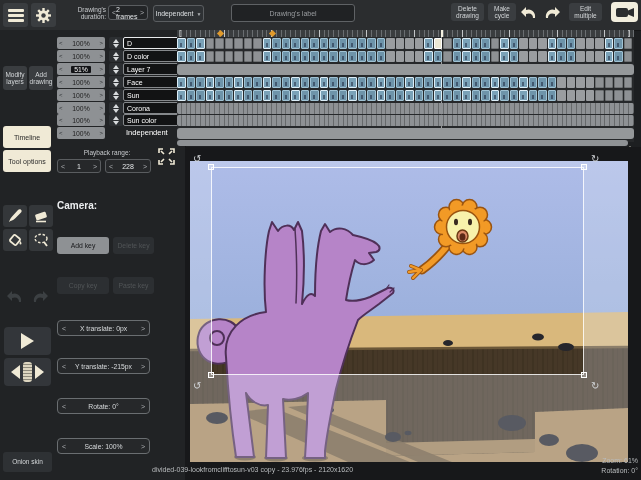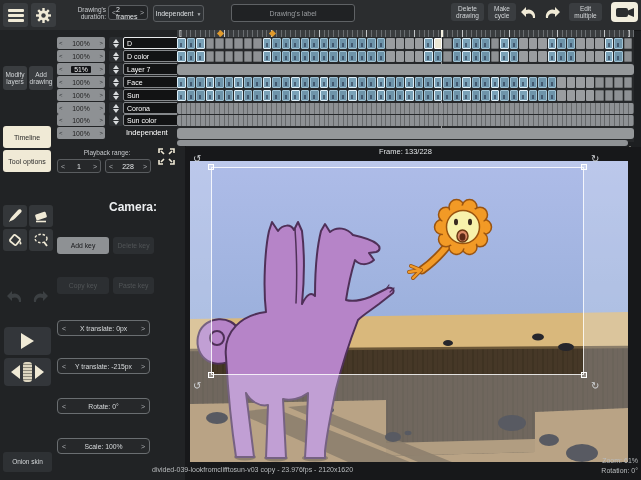--- a/index.html
+++ b/index.html
@@ -61,21 +61,21 @@
   .cell .mk{position:absolute;left:2px;top:4px;width:2px;height:4px;background:rgba(10,15,40,.45);}
   .track-bar{position:absolute;left:177px;width:457px;height:11px;margin-top:1px;background:#95989a;border-radius:3px;}
   .track-lines{position:absolute;left:177px;width:457px;height:11px;margin-top:1px;background:#8e9194;border-radius:2px;
     background-image:repeating-linear-gradient(90deg,transparent 0 3.76px,rgba(0,0,0,.28) 3.76px 4.76px);}
   #h-scrollbar{left:177px;top:140px;width:451px;height:6px;background:#8f9295;border-radius:3px;}
   #v-scroll-chevrons{left:622px;top:146px;width:16px;height:14px;display:flex;flex-direction:column;align-items:center;gap:1px;}
   
   #playback-label{left:57px;top:149px;width:100px;text-align:center;font-size:6.5px;color:#c7cacd;}
   .pb-stepper{background:#26282a;border:1px solid #5a5d60;border-radius:3px;color:#e3e6e8;font-size:7px;display:flex;align-items:center;justify-content:space-between;padding:0 3px;box-sizing:border-box;}
   #expand-icon{left:158px;top:148px;width:17px;height:17px;}
-  #camera-title{left:57px;top:200px;width:100px;text-align:right;font-size:12px;font-weight:bold;color:#eceef0;}
+  #camera-title{left:57px;top:200px;width:100px;text-align:left;font-size:10px;font-weight:bold;color:#eceef0;}
   .key-btn{position:absolute;height:17px;border-radius:3px;font-size:6.8px;display:flex;align-items:center;justify-content:center;}
   .key-btn.on{background:#8e9194;color:#17181a;}
   .key-btn.off{background:#2c2f32;color:#515557;}
   .cam-stepper{position:absolute;left:57px;width:93px;height:16px;background:#26282a;border:1px solid #6a6e71;border-radius:4px;color:#d8dbdd;font-size:6.8px;display:flex;align-items:center;justify-content:space-between;padding:0 4px;box-sizing:border-box;}
   
   #canvas-area{left:185px;top:147px;width:456px;height:333px;background:#17181a;}
   #frame-label{left:177px;top:147px;width:457px;text-align:center;font-size:7.5px;color:#dfe2e4;}
   #canvas-wrap{left:190px;top:161px;width:438px;height:301px;}
   #cam-veil-top,#cam-veil-left,#cam-veil-right,#cam-veil-bottom{position:absolute;background:rgba(224,231,243,.27);}
   #cam-frame{position:absolute;left:21px;top:6px;width:373px;height:208px;border:1px solid rgba(255,255,255,.85);box-sizing:border-box;}
@@ -818,21 +818,20 @@
       <div class="track-lines abs" style="top: 114px;"></div>
       <div class="track-bar abs" style="top: 127px;"></div>
     </div>
   <div class="abs" id="h-scrollbar"></div>
   <div class="abs" id="v-scroll-chevrons">
     <div class="tri-up" style="border-bottom-color:#f0ead6;"></div>
     <div class="tri-dn" style="border-top-color:#f0ead6;"></div>
   </div>
 
   <div class="abs" id="canvas-area"></div>
-  <div class="abs" id="frame-label">Frame: 133/228</div>
 
   <div class="abs" id="canvas-wrap">
     <svg width="438" height="301" viewBox="0 0 438 301">
       <defs>
         <linearGradient id="skyg" x1="0" y1="0" x2="0" y2="1">
           <stop offset="0" stop-color="#aebce8"></stop>
             <stop offset="1" stop-color="#9bb0dc"></stop>
         </linearGradient>
         <pattern id="wood" width="10" height="20" patternUnits="userSpaceOnUse">
           <line x1="3" y1="0" x2="3" y2="20" stroke="#2e2416" stroke-width="1.2" opacity="0.55"></line>

